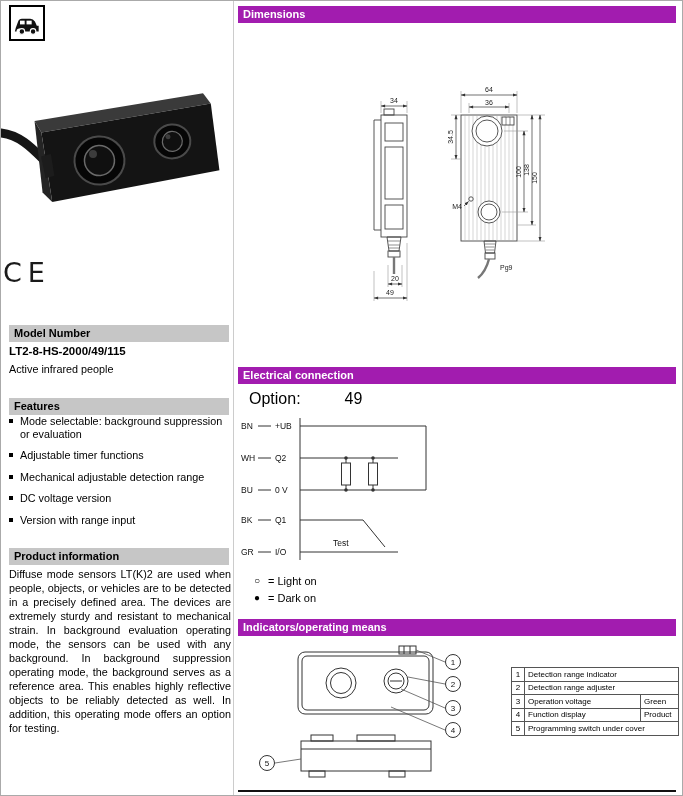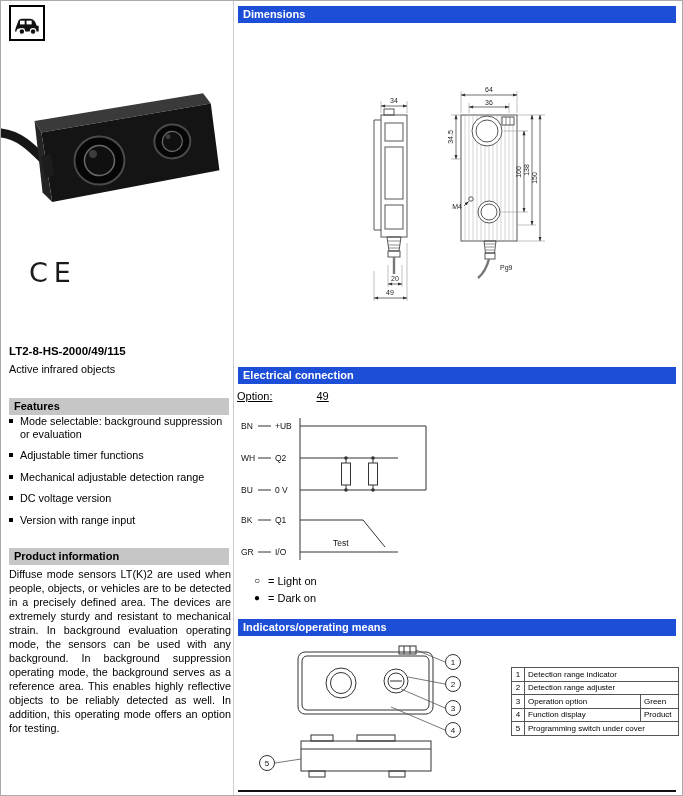--- a/index.html
+++ b/index.html
@@ -5,39 +5,39 @@
   * { box-sizing: border-box; }
   html,body { margin:0; padding:0; background:#e9e9e9; }
   .page {
     position:relative; width:683px; height:796px; background:#fff;
     border:1px solid #aaa; overflow:hidden;
     font-family:"Liberation Sans","DejaVu Sans",sans-serif; color:#000;
   }
   .abs { position:absolute; }
   .bar { height:17px; font-size:11px; font-weight:bold; padding:2px 5px; line-height:13px; }
   .bar-left  { background:#c6c6c6; color:#000; width:220px; left:8px; }
-  .bar-right { background:#1d4ed8; color:#fff; width:438px; left:237px; }
+  .bar-right { background:#a21caf; color:#fff; width:438px; left:237px; }
   .divider { left:232px; top:0; width:1px; height:796px; background:#ccc; }
   .bottom-rule { left:237px; top:789px; width:438px; height:2px; background:#111; }
 
   .icon-box { left:8px; top:4px; width:36px; height:36px; border:2.5px solid #000; background:#fff;
               display:flex; align-items:center; justify-content:center; }
-  .ce { left:28px; top:256px; font-size:27px; letter-spacing:6px; color:#1a1a1a; font-family:"DejaVu Sans",sans-serif; }
+  .ce { left:2px; top:256px; font-size:27px; letter-spacing:6px; color:#1a1a1a; font-family:"DejaVu Sans",sans-serif; }
 
   .model-number { left:8px; top:344px; font-size:11.5px; font-weight:bold; }
   .model-line1  { left:8px; top:362px; font-size:10.8px; }
   .model-line2  { left:8px; top:398px; font-size:10.3px; }
 
   .features-list { left:8px; top:414px; width:221px; margin:0; padding:0; list-style:none; }
   .features-list li { display:flex; gap:7px; margin-bottom:9px; font-size:10.8px; line-height:12.6px; }
   .features-list .sq { flex:0 0 auto; width:4px; height:4px; background:#000; margin-top:4px; }
 
   .product-text { left:8px; top:566px; width:222px; font-size:10.8px; line-height:14px; text-align:justify; }
 
-  .option-line { left:236px; top:389px; font-size:11px;text-decoration:underline; }
+  .option-line { left:248px; top:389px; font-size:16px; }
   .option-line .val { margin-left:44px; }
 
   .legend { left:251px; top:571px; font-size:11px; }
   .legend-row { display:flex; align-items:center; gap:6px; height:17px; }
   .legend-row .sym { font-size:10px; width:10px; text-align:center; }
 
   table.ind { border-collapse:collapse; font-size:8px; line-height:1.2; }
   table.ind td { border:1px solid #555; padding:1.5px 3px; vertical-align:top; }
   table.ind td.num { width:13px; text-align:center; }
   table.ind td.val { width:38px; }
@@ -70,22 +70,23 @@
       <circle cx="98" cy="106" r="15" fill="#101010" stroke="#6a6a6a" stroke-width="1.5"></circle>
       <circle cx="92" cy="99" r="4" fill="#3c3c3c"></circle>
       <ellipse cx="172" cy="92" rx="18" ry="17" fill="#060606" stroke="#4a4a4a" stroke-width="2"></ellipse>
       <circle cx="172" cy="92" r="10" fill="#101010" stroke="#6a6a6a" stroke-width="1.2"></circle>
       <circle cx="168" cy="87" r="2.5" fill="#3c3c3c"></circle>
     </g>
   </svg>
 
   <div class="abs ce">CE</div>
 
+  <div class="abs bar bar-left" style="top:324px">Model Number</div>
   <div class="abs model-number">LT2-8-HS-2000/49/115</div>
-  <div class="abs model-line1">Active infrared objects</div>
+  <div class="abs model-line1">Active infrared people</div>
   <div class="abs model-line2">with fixed cable</div>
 
   <div class="abs bar bar-left" style="top:397px">Features</div>
   <ul class="abs features-list">
     <li>
         <span class="sq"></span>
         <span>Mode selectable: background suppression or evaluation</span>
       </li>
     <li>
         <span class="sq"></span>
@@ -289,21 +290,21 @@
         <tr>
       <td class="num">1</td>
       <td colspan="2">Detection range indicator</td>
     </tr>
     <tr>
       <td class="num">2</td>
       <td colspan="2">Detection range adjuster</td>
     </tr>
     <tr>
       <td class="num">3</td>
-      <td>Operation option</td>
+      <td>Operation voltage</td>
       <td class="val">Green</td>
     </tr>
     <tr>
       <td class="num">4</td>
       <td>Function display</td>
       <td class="val">Product</td>
     </tr>
     <tr>
       <td class="num">5</td>
       <td colspan="2">Programming switch under cover</td>

